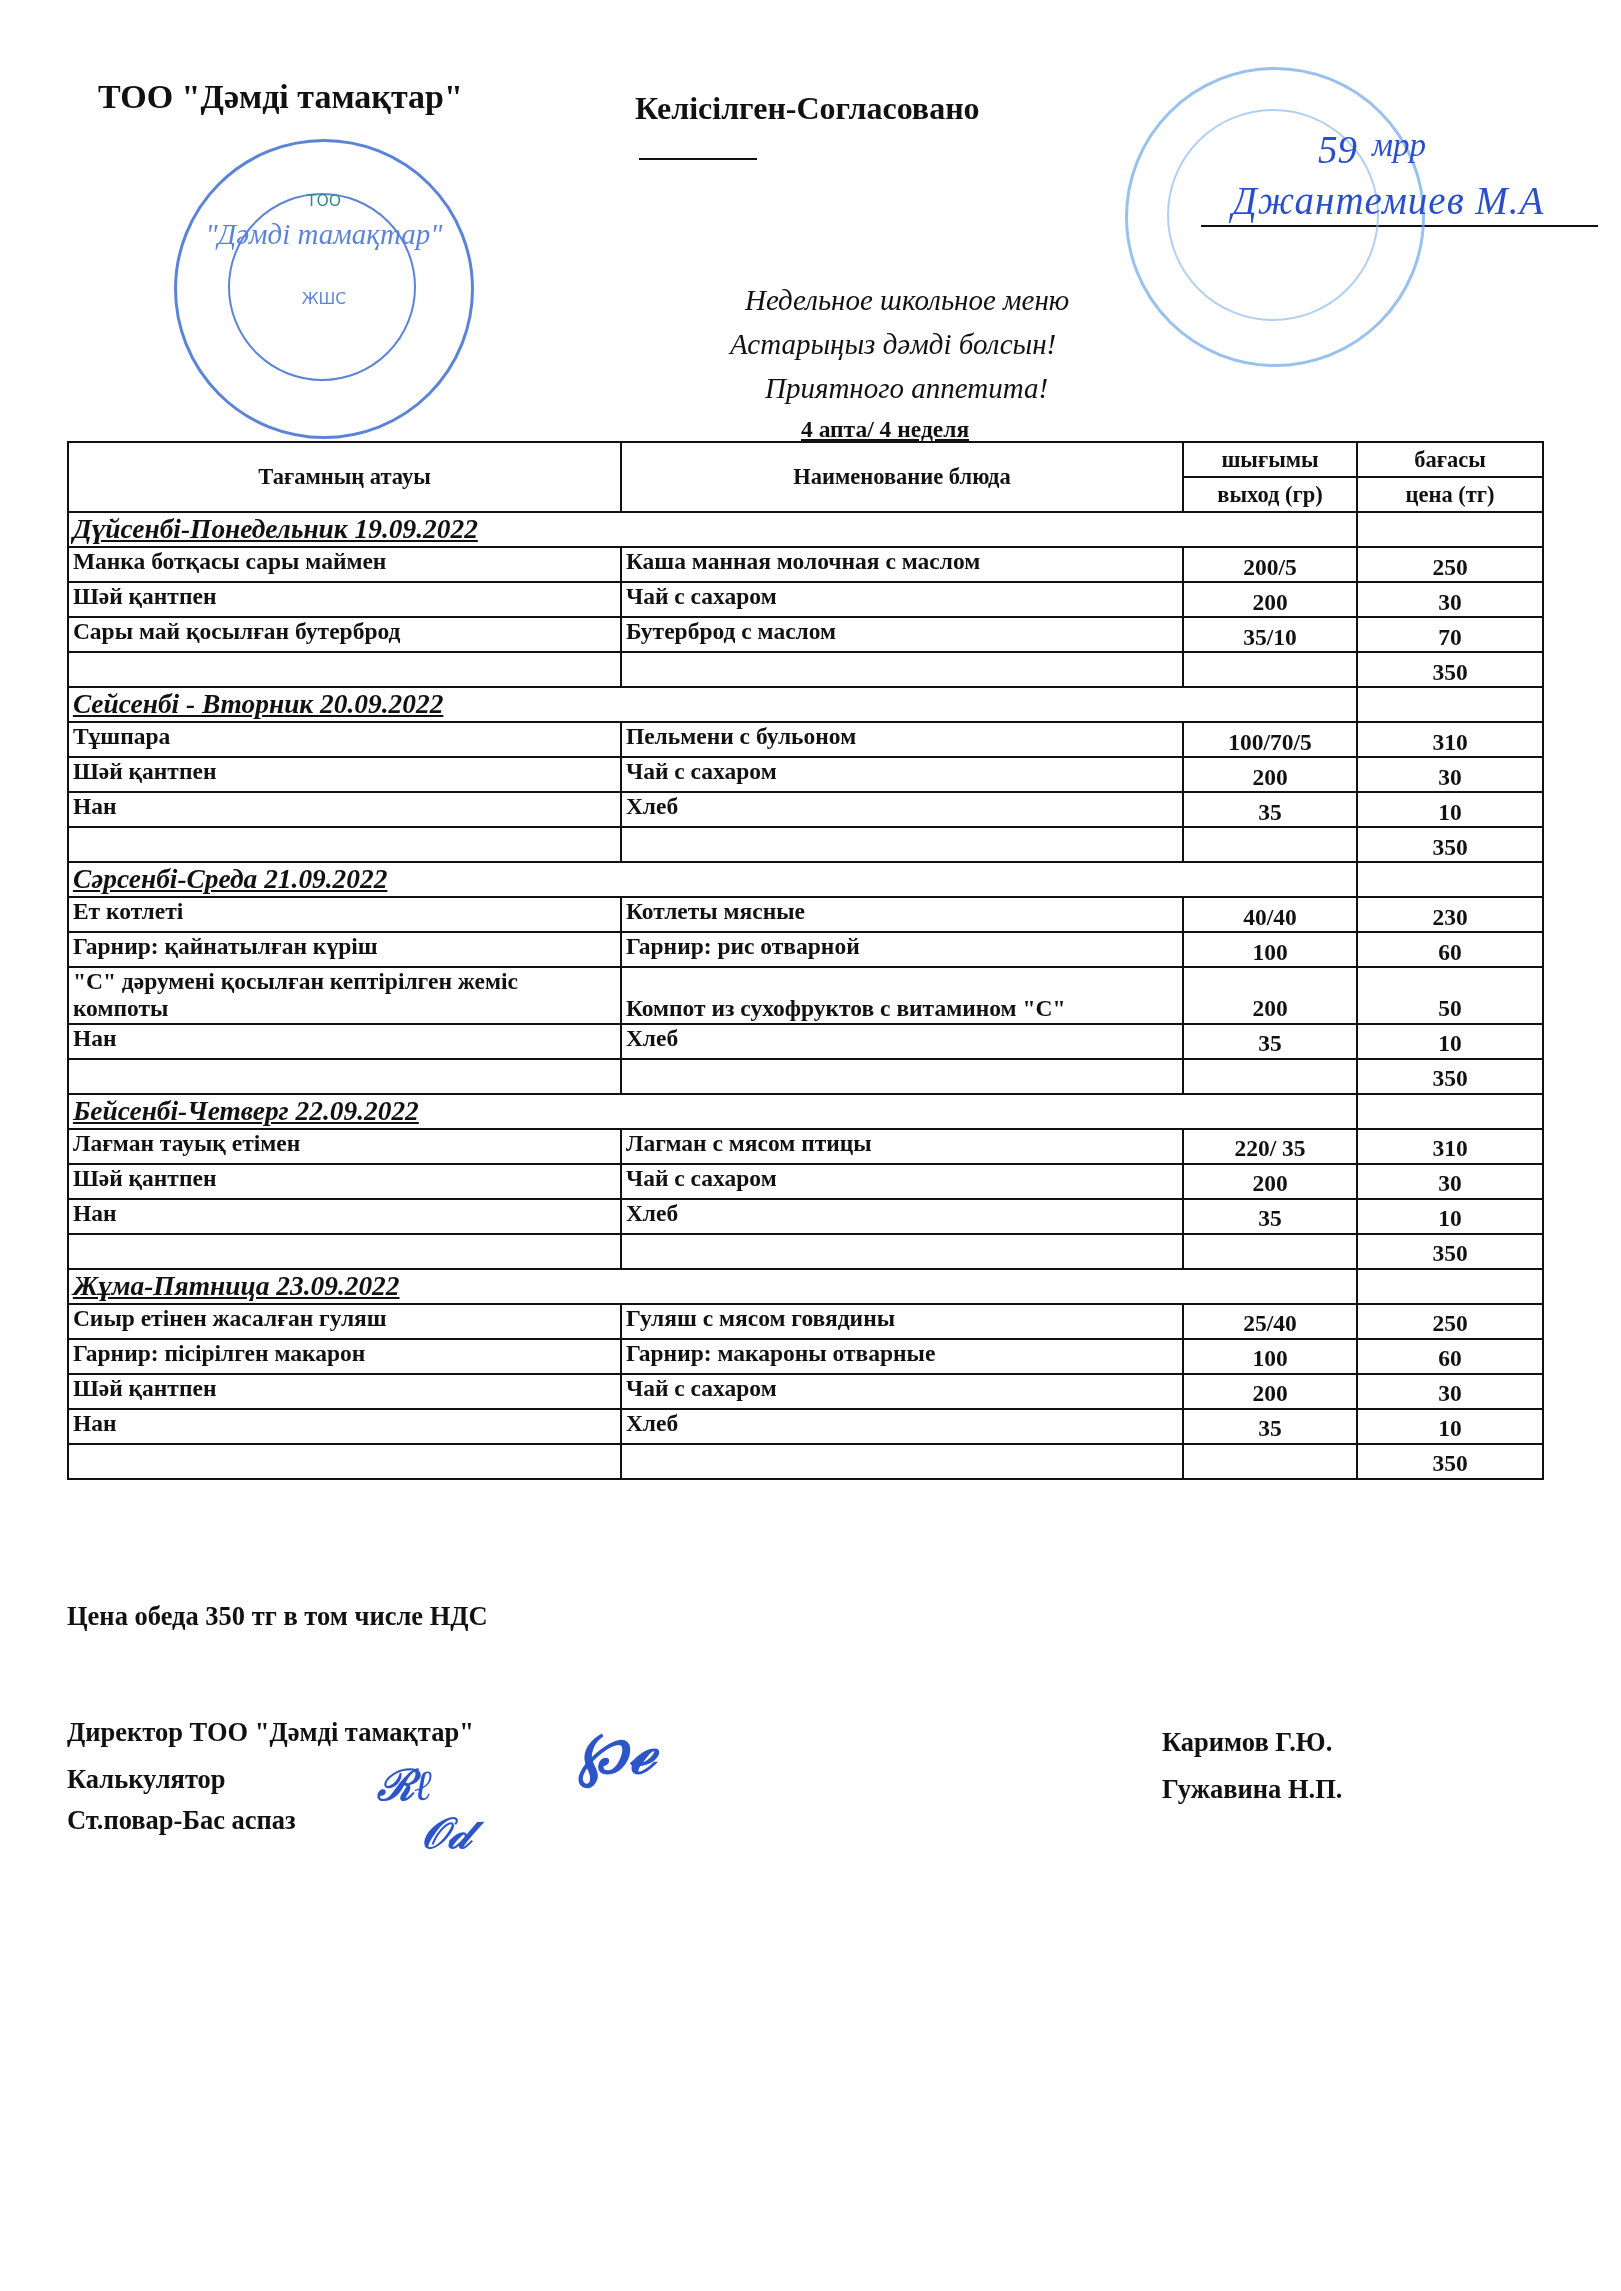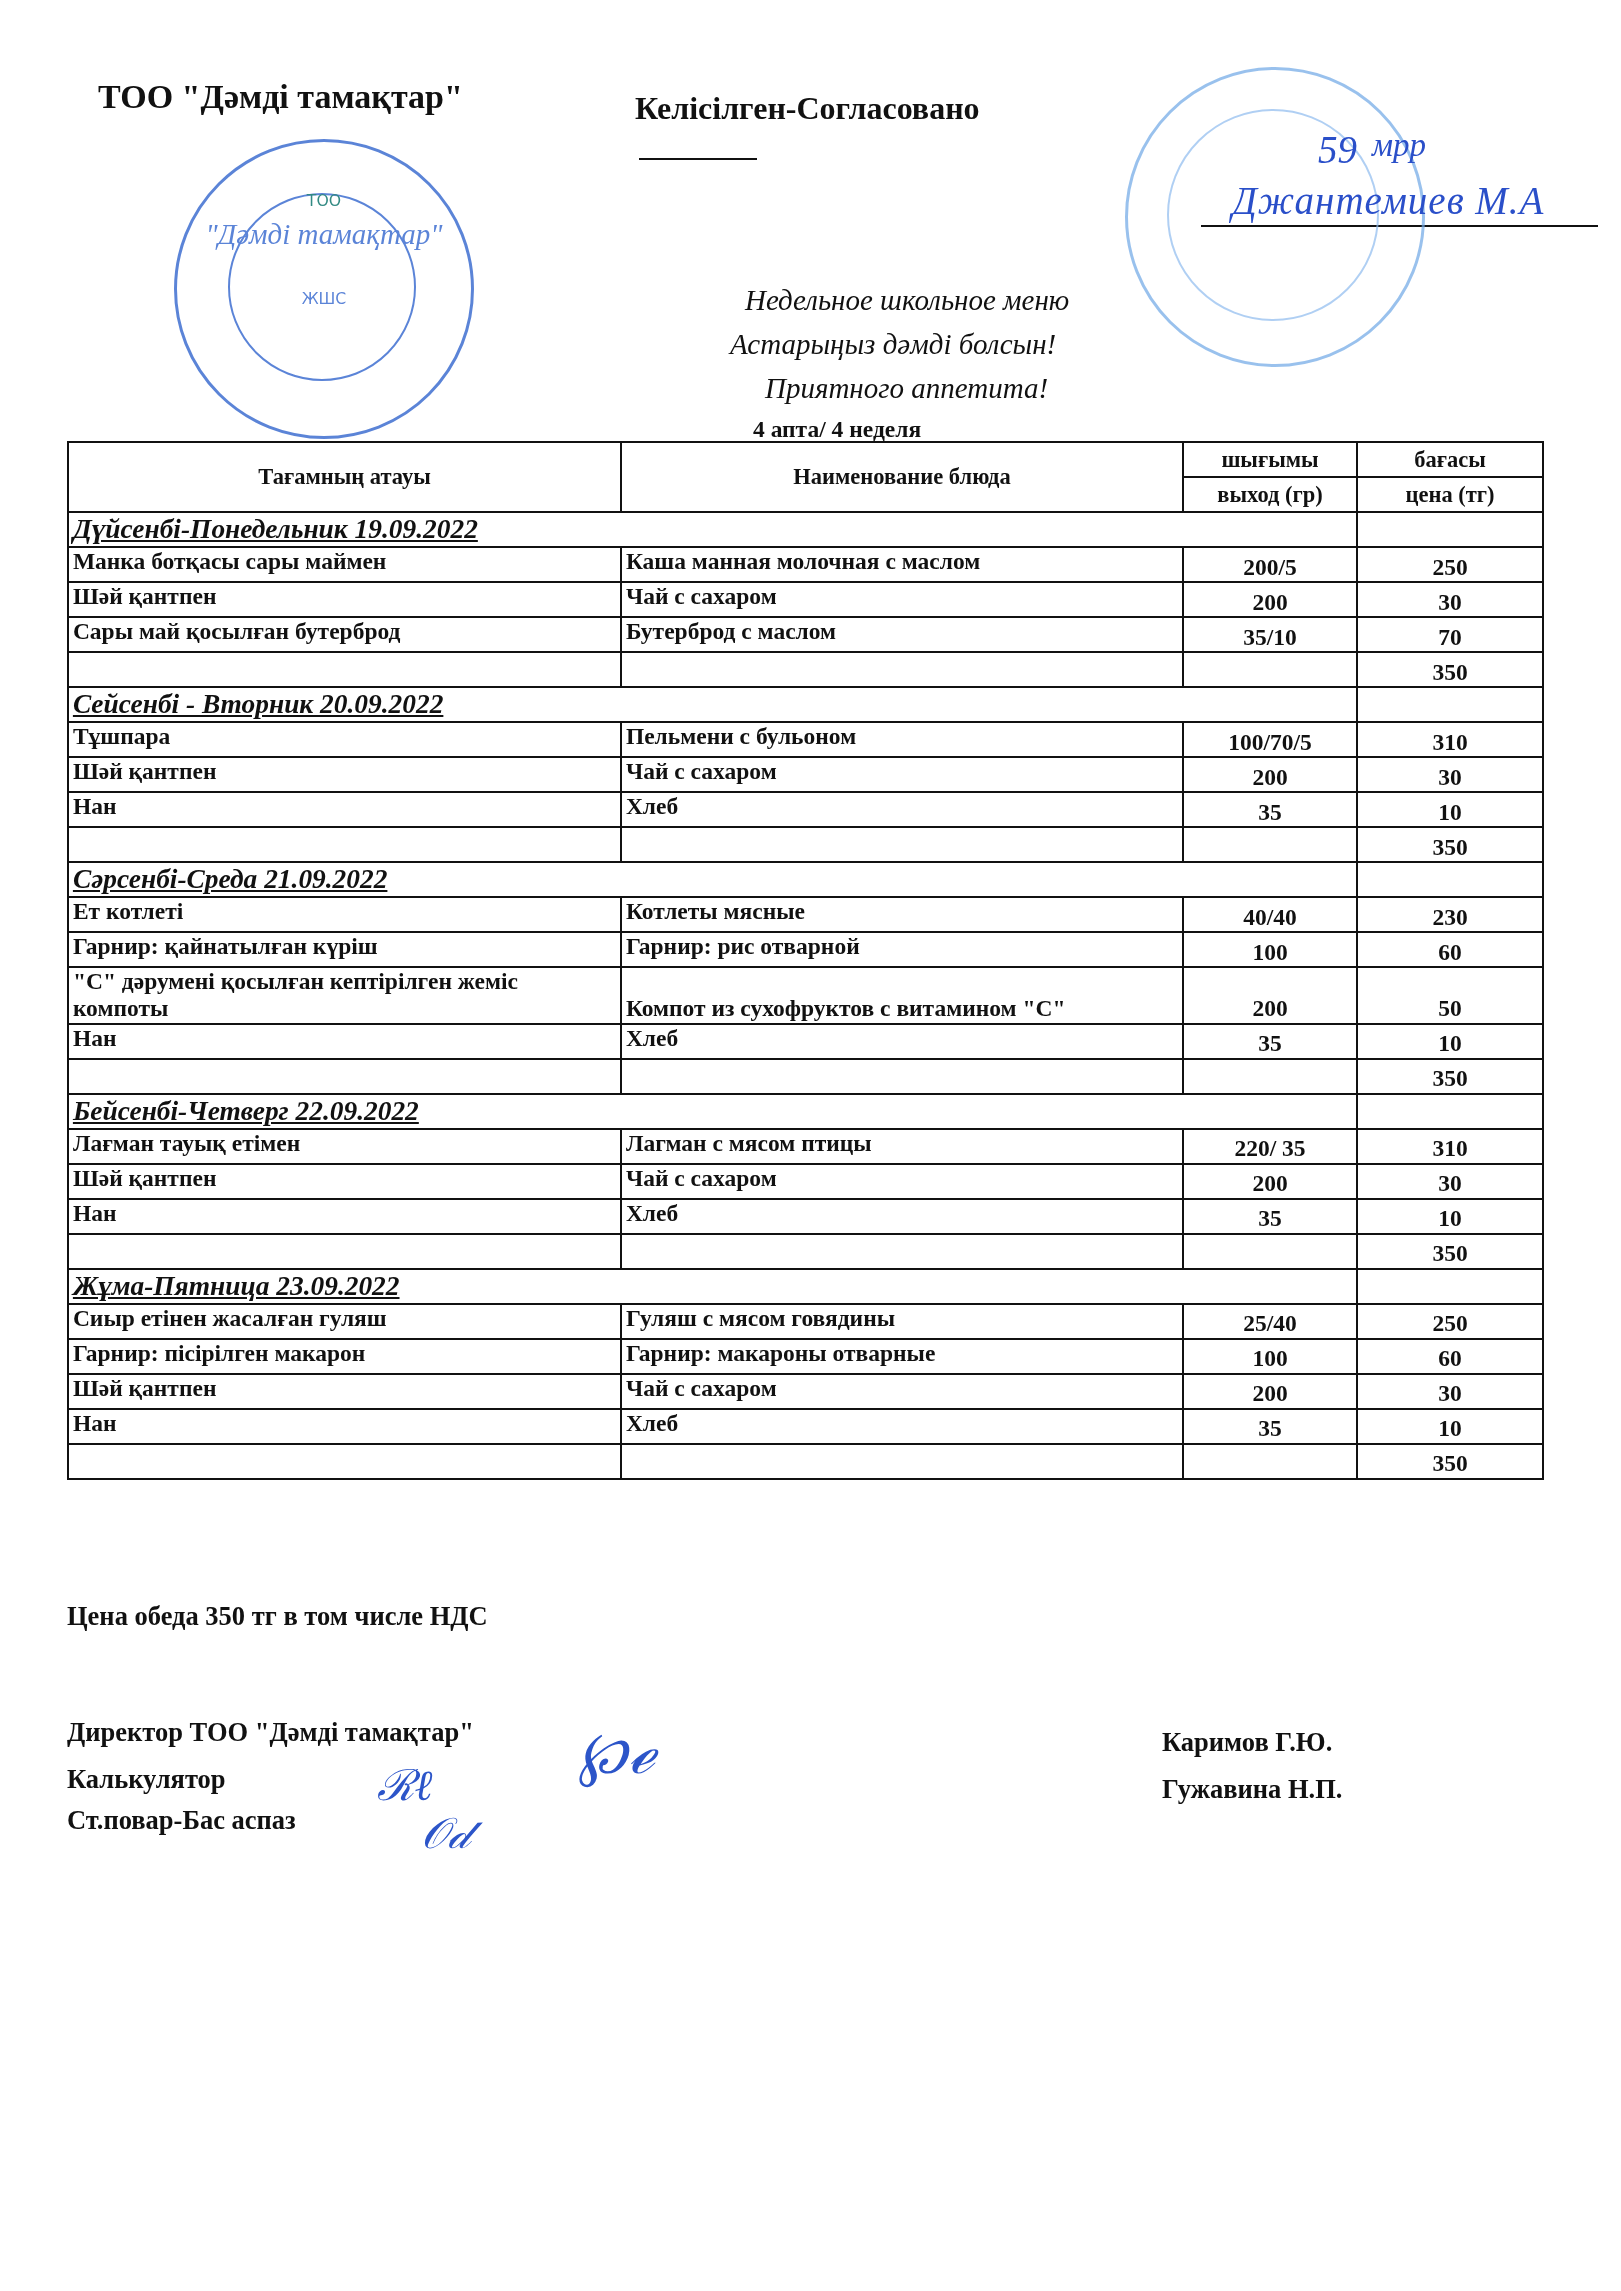--- a/index.html
+++ b/index.html
@@ -8,21 +8,21 @@
   .abs { position: absolute; }
   .company { left: 98px; top: 78px; font-size: 34px; font-weight: bold; }
   .approve1 { left: 635px; top: 90px; font-size: 32px; font-weight: bold; }
   .approve2 { left: 635px; top: 131px; font-size: 32px; font-weight: bold; white-space: nowrap; }
   .approve2 .line { display: inline-block; width: 118px; border-bottom: 2px solid #111; height: 27.4px; vertical-align: baseline; margin-left: 3.9px; }
   .sigline { left: 1201px; top: 223px; width: 397px; border-bottom: 2px solid #111; height: 2px; }
   .menu-title { font-size: 29px; font-style: italic; font-weight: normal; position: absolute; }
   .t1 { left: 745px; top: 284px; }
   .t2 { left: 730px; top: 328px; }
   .t3 { left: 765px; top: 372px; }
-  .week { left: 753px; top: 416px; font-size: 23.5px; font-weight: bold; }
+  .week { left: 801px; top: 416px; font-size: 23.5px; font-weight: bold; text-decoration: underline; }
 
   .stamp { position: absolute; border-radius: 50%; }
   .stamp-left { left: 174px; top: 139px; width: 294px; height: 294px; border: 3.9px solid #3f6fd1; opacity: 0.85; }
   .stamp-left .inner { position: absolute; left: 51px; top: 51px; width: 184px; height: 184px; border: 2.9px solid #3f6fd1; border-radius: 50%; }
   .stamp-left .s1 { position: absolute; top: 49px; width: 100%; text-align: center; color: #0f766e; font-family: "DejaVu Sans", sans-serif; font-size: 15.7px; }
   .stamp-left .s2 { position: absolute; top: 76px; width: 100%; text-align: center; color: #3f6fd1; font-style: italic; font-size: 29px; line-height: 33px; }
   .stamp-left .s3 { position: absolute; top: 147px; width: 100%; text-align: center; color: #3f6fd1; font-family: "DejaVu Sans", sans-serif; font-size: 15.7px; }
   .stamp-right { left: 1125px; top: 67px; width: 294px; height: 294px; border: 3.9px solid #6fa8e6; opacity: 0.7; }
   .stamp-right .inner { position: absolute; left: 39px; top: 39px; width: 208px; height: 208px; border: 2px solid #8fbcef; border-radius: 50%; }
   .hand { position: absolute; color: #2a4fc9; font-family: Liberation Serif, serif; font-style: italic; }
@@ -40,21 +40,21 @@
   td.left { text-align: left; font-weight: bold; vertical-align: top; }
   td.num { text-align: center; font-weight: bold; vertical-align: bottom; }
   td.tall { height: 71px; }
   .footer { position: absolute; font-size: 26.5px; font-weight: bold; }
   .f-price { left: 67px; top: 1601px; }
   .f-r1 { left: 67px; top: 1717px; }
   .f-r2 { left: 67px; top: 1764px; }
   .f-r3 { left: 67px; top: 1805px; }
   .f-n1 { left: 1162px; top: 1727px; }
   .f-n2 { left: 1162px; top: 1774px; }
-  .sig { position: absolute; color: #2c55c9; font-style: italic; font-family: "DejaVu Serif", serif; }
+  .sig { position: absolute; color: #2c55c9; font-style: italic; font-family: "DejaVu Serif", serif; font-weight: bold; }
   .sig1 { left: 377px; top: 1754px; font-size: 43px; }
   .sig2 { left: 421px; top: 1808px; font-size: 43px; }
   .sig3 { left: 578px; top: 1710px; font-size: 59px; }
 </style>
 </head>
 <body>
 
 <div class="abs company">ТОО "Дәмді тамақтар"</div>
 <div class="abs approve1">Келісілген-Согласовано</div>
 <div class="abs approve2">

